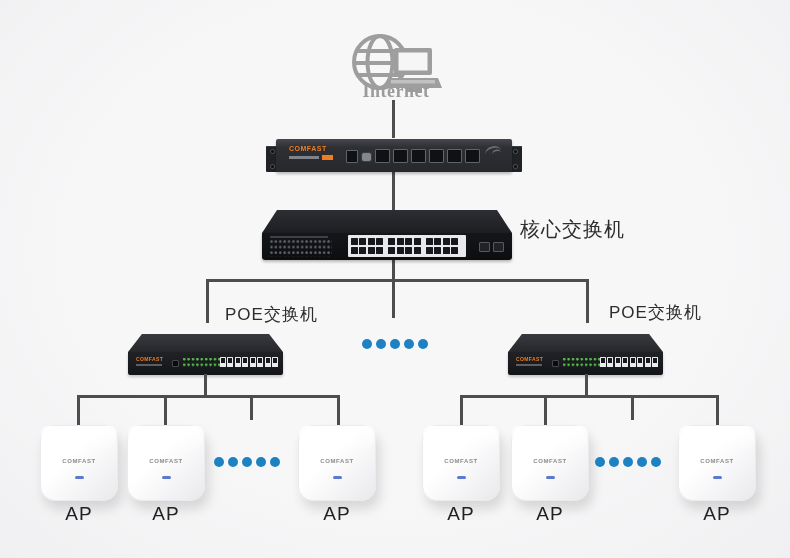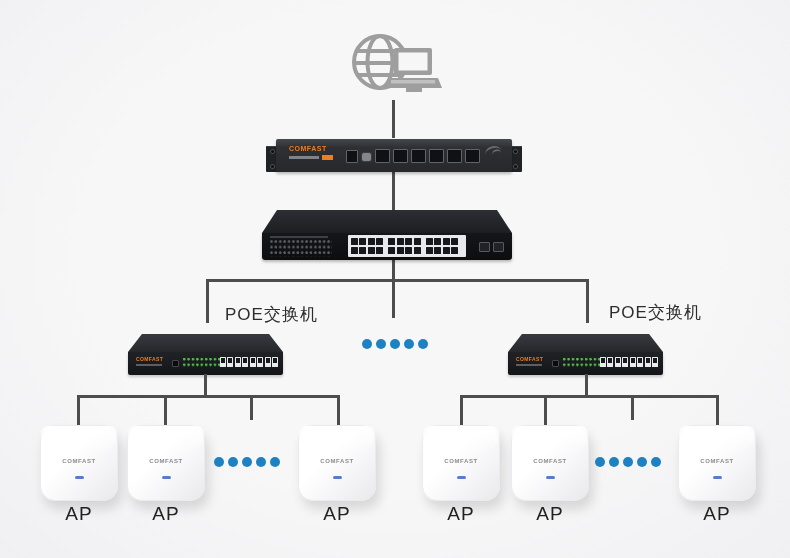--- a/index.html
+++ b/index.html
@@ -140,20 +140,21 @@
       <line x1="7" y1="23" x2="53" y2="23"></line>
       <line x1="4" y1="35" x2="56" y2="35"></line>
       <line x1="8" y1="47" x2="52" y2="47"></line>
     </g>
     <rect x="44" y="20" width="38" height="27" rx="2" fill="#9e9e9e"></rect>
     <rect x="48.5" y="24.5" width="29" height="18" fill="#f6f6f7"></rect>
     <polygon points="38,50 88,50 92,60 34,60" fill="#9e9e9e"></polygon>
     <rect x="41" y="52" width="44" height="3.5" fill="#f6f6f7" opacity="0.4"></rect>
     <rect x="56" y="60" width="16" height="4" fill="#9e9e9e"></rect>
   </svg>
+  <div class="inet-label">Internet</div>
 
   <div class="line v" style="left:392px;top:100px;height:38px"></div>
   <div class="line v" style="left:392px;top:172px;height:40px"></div>
   <div class="line v" style="left:392px;top:259px;height:22px"></div>
   <div class="line h" style="left:206px;top:279px;width:383px"></div>
   <div class="line v" style="left:206px;top:279px;height:44px"></div>
   <div class="line v" style="left:392px;top:279px;height:39px"></div>
   <div class="line v" style="left:586px;top:279px;height:44px"></div>
 
   <div class="gw-ear" style="left:266px"></div>
@@ -205,20 +206,21 @@
         <span class="csw-port"></span>
         <span class="csw-port"></span>
         <span class="csw-port"></span>
         <span class="csw-port"></span>
       </div>
     <div class="csw-uplinks">
         <span class="csw-uplink"></span>
         <span class="csw-uplink"></span>
       </div>
   </div>
+  <div class="node-label" style="left:520px;top:216px">核心交换机</div>
 
   <div class="node-label poe-label" style="left:225px;top:303px">POE交换机</div>
   <div class="node-label poe-label" style="left:609px;top:301px">POE交换机</div>
 
   <div class="dots" style="left:362px;top:339px">
       <span class="dot"></span>
       <span class="dot"></span>
       <span class="dot"></span>
       <span class="dot"></span>
       <span class="dot"></span>

